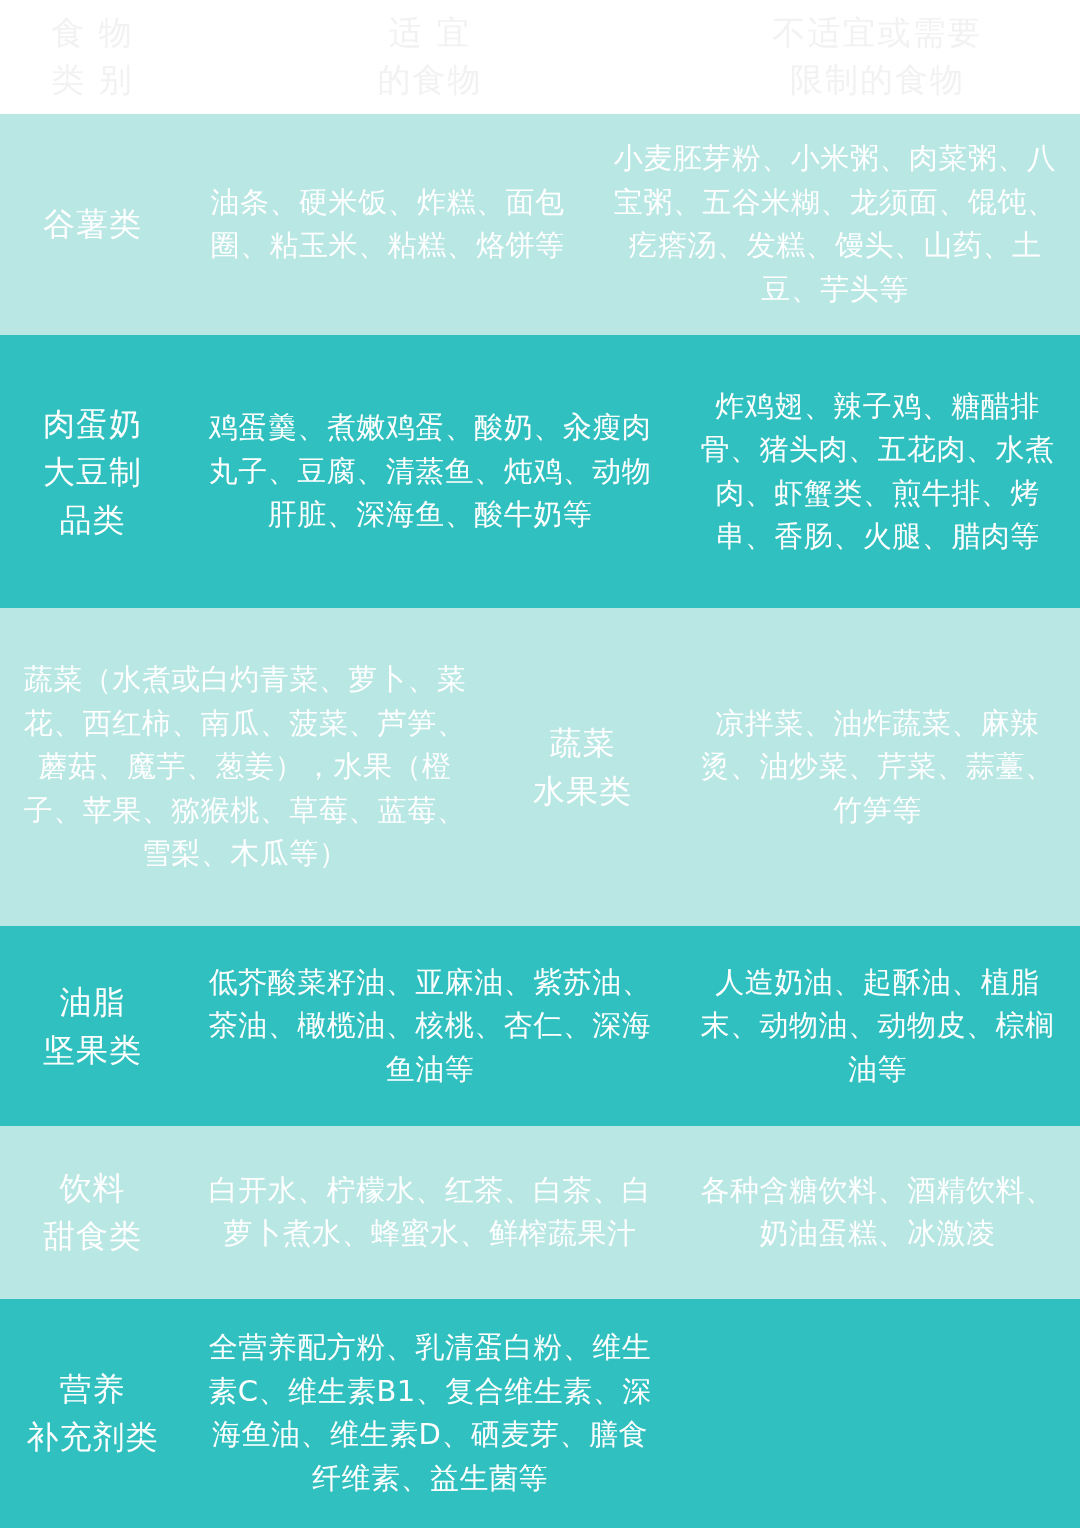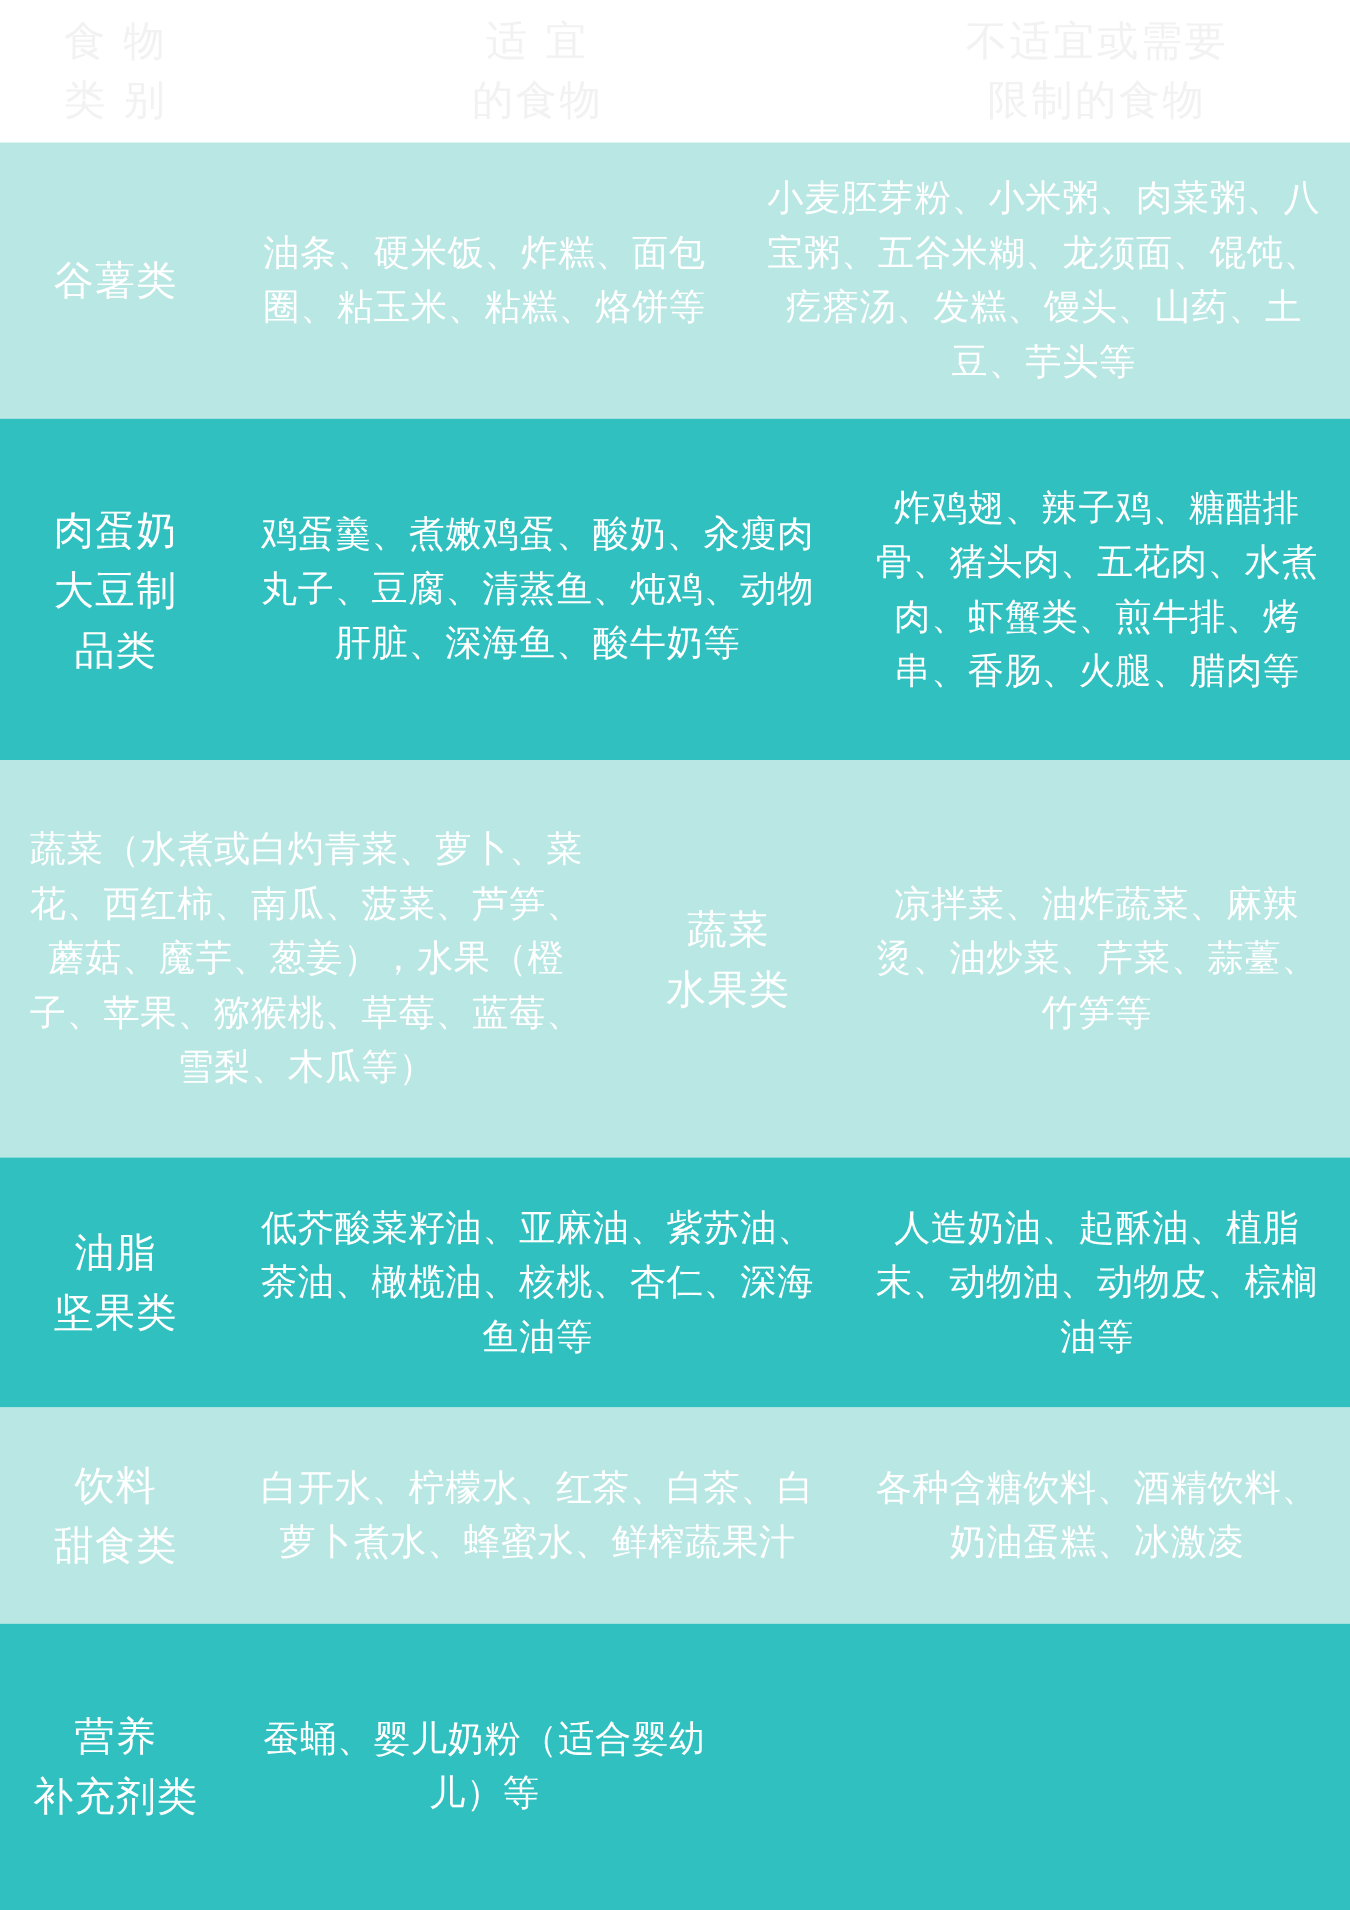--- a/index.html
+++ b/index.html
@@ -164,16 +164,16 @@
     <div class="cell col-bad body-text bad-text">各种含糖饮料、酒精饮料、奶油蛋糕、冰激凌</div>
   </div>
 
   <div class="row band-b r6">
     <div class="cell col-cat cat">
       <div>
         <div>营养</div>
         <div>补充剂类</div>
       </div>
     </div>
-    <div class="cell col-bad body-text bad-text">蚕蛹、婴儿奶粉（适合婴幼儿）等</div>
+    <div class="cell col-good body-text good-text">全营养配方粉、乳清蛋白粉、维生素C、维生素B1、复合维生素、深海鱼油、维生素D、硒麦芽、膳食纤维素、益生菌等</div>
   </div>
 
 </div>
 
 </body></html>

